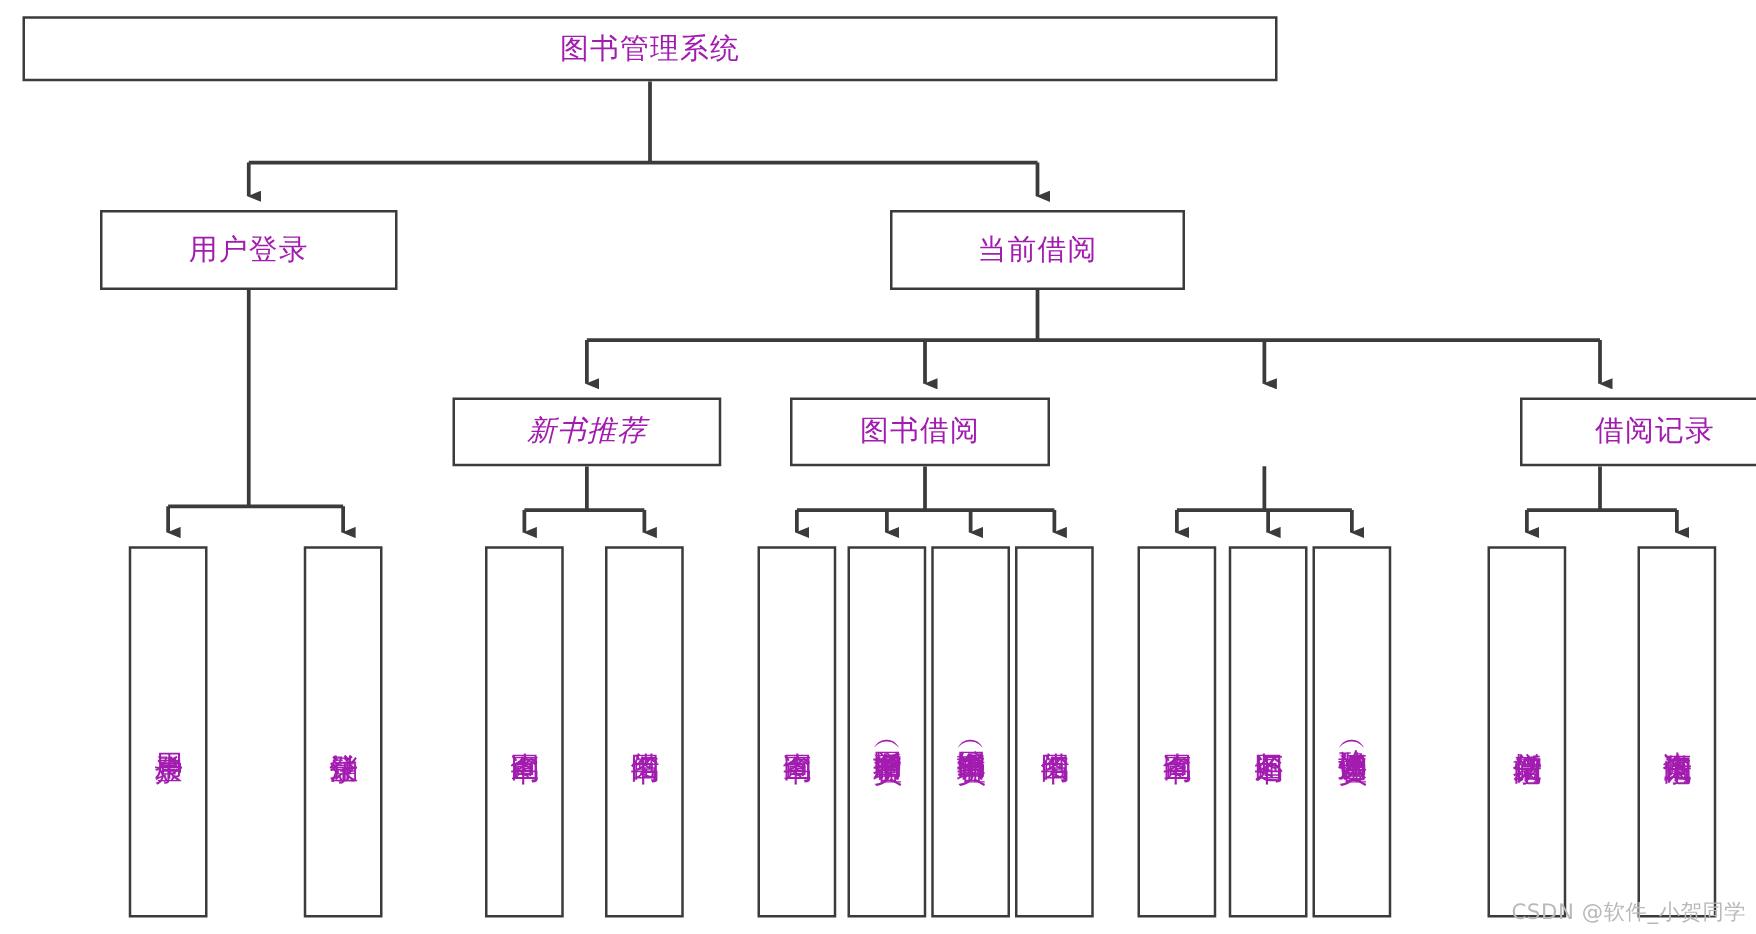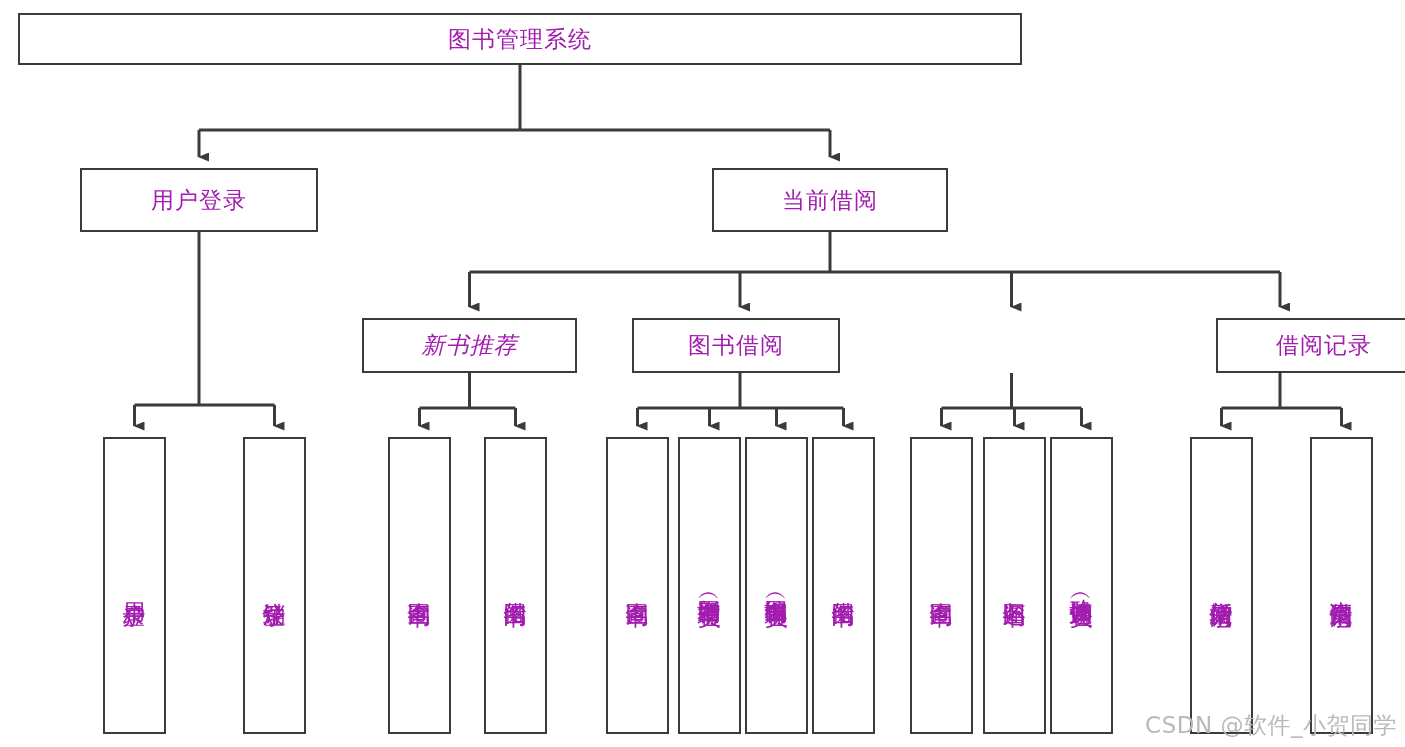--- a/index.html
+++ b/index.html
@@ -56,21 +56,21 @@
     writing-mode: vertical-rl;
     text-orientation: upright;
     display: block;
     text-align: center;
   }
   .node-root { font-size: 24px; }
   .watermark {
     position: absolute;
     right: 8px;
     bottom: 6px;
-    font-size: 23px;
+    font-size: 17px;
     color: #b9b9b9;
     letter-spacing: 0.5px;
     white-space: nowrap;
     font-family: "DejaVu Sans", "Liberation Sans", sans-serif;
   }
 </style>
 </head>
 <body>
 
 <div id="canvas">

